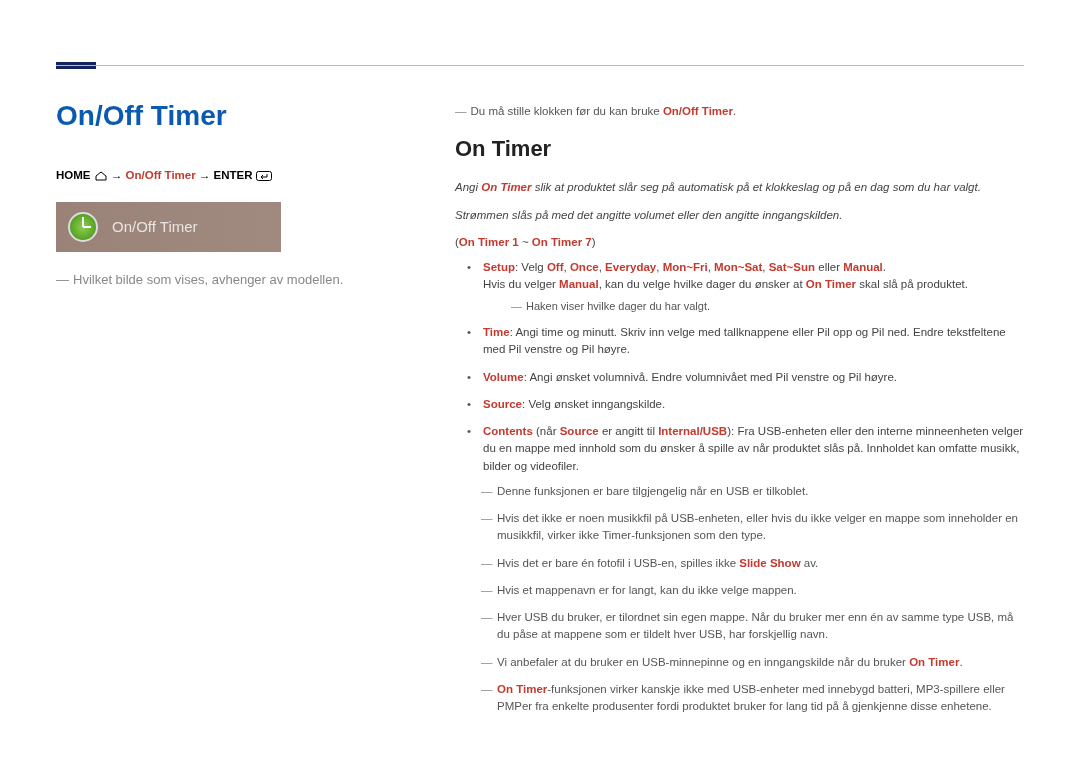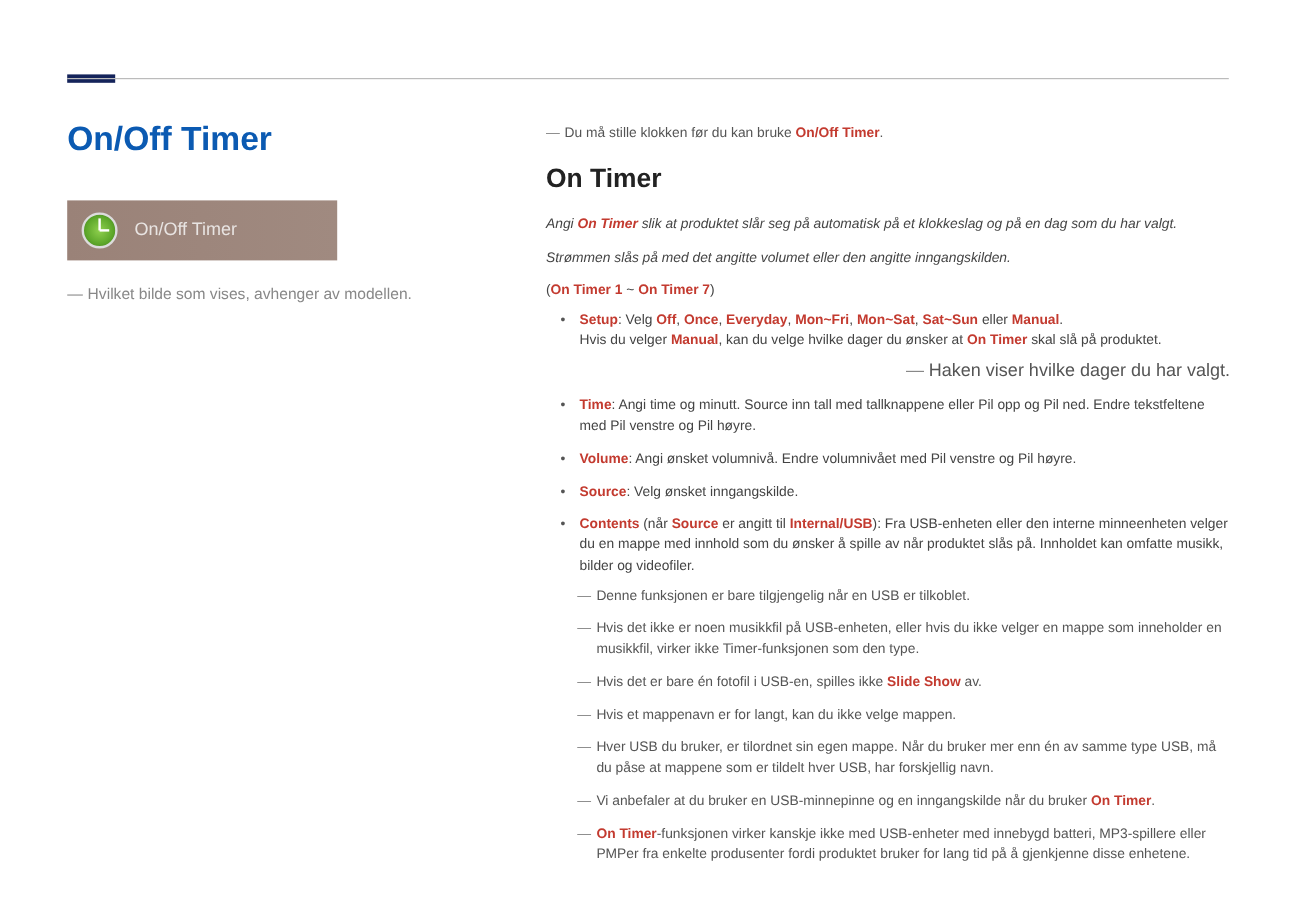--- a/index.html
+++ b/index.html
@@ -146,35 +146,46 @@
     margin-bottom: 10px;
     font-size: 11.5px;
     color: #555;
   }
   .sub-dash-list li .dash {
     position: absolute;
     left: -2px;
     top: 0;
     color: #888;
   }
-  .indent-sub { padding-left: 28px; font-size: 15px; color: #555; margin-top:4px; margin-bottom:8px;text-align:right;}
+  .indent-sub { padding-left: 28px; font-size: 11px; color: #555; margin-top:4px; margin-bottom:8px;}
   .indent-sub .dash { color:#888; margin-right:4px; }
 
   
   svg.inline-ic { vertical-align: -2px; }
 </style>
 </head>
 <body>
 
 <div class="header-bar"></div>
 <div class="header-line"></div>
 
 <div class="left-col">
   <h1 class="page-title">On/Off Timer</h1>
 
+  <div class="breadcrumb">
+    <span>HOME</span>
+    <svg class="inline-ic" width="14" height="10" viewBox="0 0 14 10">
+        <path d="M2 9 L2 5 L7 1 L12 5 L12 9 Z" fill="none" stroke="#000" stroke-width="1"></path>
+      </svg>
+    <span> → </span><span class="bc-red">On/Off Timer</span><span> → </span><span>ENTER</span>
+    <svg class="inline-ic" width="16" height="10" viewBox="0 0 16 10">
+        <rect x="0.5" y="0.5" width="15" height="9" rx="2" fill="none" stroke="#000" stroke-width="1"></rect>
+        <path d="M11 3 L11 6 L5 6 M5 6 L7 4 M5 6 L7 8" fill="none" stroke="#000" stroke-width="1"></path>
+      </svg>
+  </div>
 
   <div class="screenshot">
     <div class="clock-icon"></div>
     <div class="label">On/Off Timer</div>
   </div>
 
   <div class="caption-note">
     <span class="dash">―</span><span>Hvilket bilde som vises, avhenger av modellen.</span>
   </div>
 </div>
@@ -196,21 +207,21 @@
     <span style="color:#444;font-weight:400">(</span><span>On Timer 1</span><span style="color:#444;font-weight:400"> ~ </span><span>On Timer 7</span><span style="color:#444;font-weight:400">)</span>
   </p>
 
   <ul class="bullets">
     <li>
       <span class="red-b">Setup</span><span>: Velg </span><span class="red-b">Off</span><span>, </span><span class="red-b">Once</span><span>, </span><span class="red-b">Everyday</span><span>, </span><span class="red-b">Mon~Fri</span><span>, </span><span class="red-b">Mon~Sat</span><span>, </span><span class="red-b">Sat~Sun</span><span> eller </span><span class="red-b">Manual</span><span>.</span><br>
       <span>Hvis du velger </span><span class="red-b">Manual</span><span>, kan du velge hvilke dager du ønsker at </span><span class="red-b">On Timer</span><span> skal slå på produktet.</span>
       <div class="indent-sub"><span class="dash">―</span><span>Haken viser hvilke dager du har valgt.</span></div>
     </li>
     <li>
-      <span class="red-b">Time</span><span>: Angi time og minutt. Source inn tall med tallknappene eller Pil opp og Pil ned. Endre tekstfeltene med Pil venstre og Pil høyre.</span>
+      <span class="red-b">Time</span><span>: Angi time og minutt. Skriv inn velge med tallknappene eller Pil opp og Pil ned. Endre tekstfeltene med Pil venstre og Pil høyre.</span>
     </li>
     <li>
       <span class="red-b">Volume</span><span>: Angi ønsket volumnivå. Endre volumnivået med Pil venstre og Pil høyre.</span>
     </li>
     <li>
       <span class="red-b">Source</span><span>: Velg ønsket inngangskilde.</span>
     </li>
     <li>
       <span class="red-b">Contents</span><span> (når </span><span class="red-b">Source</span><span> er angitt til </span><span class="red-b">Internal/USB</span><span>): Fra USB-enheten eller den interne minneenheten velger du en mappe med innhold som du ønsker å spille av når produktet slås på. Innholdet kan omfatte musikk, bilder og videofiler.</span>
 

